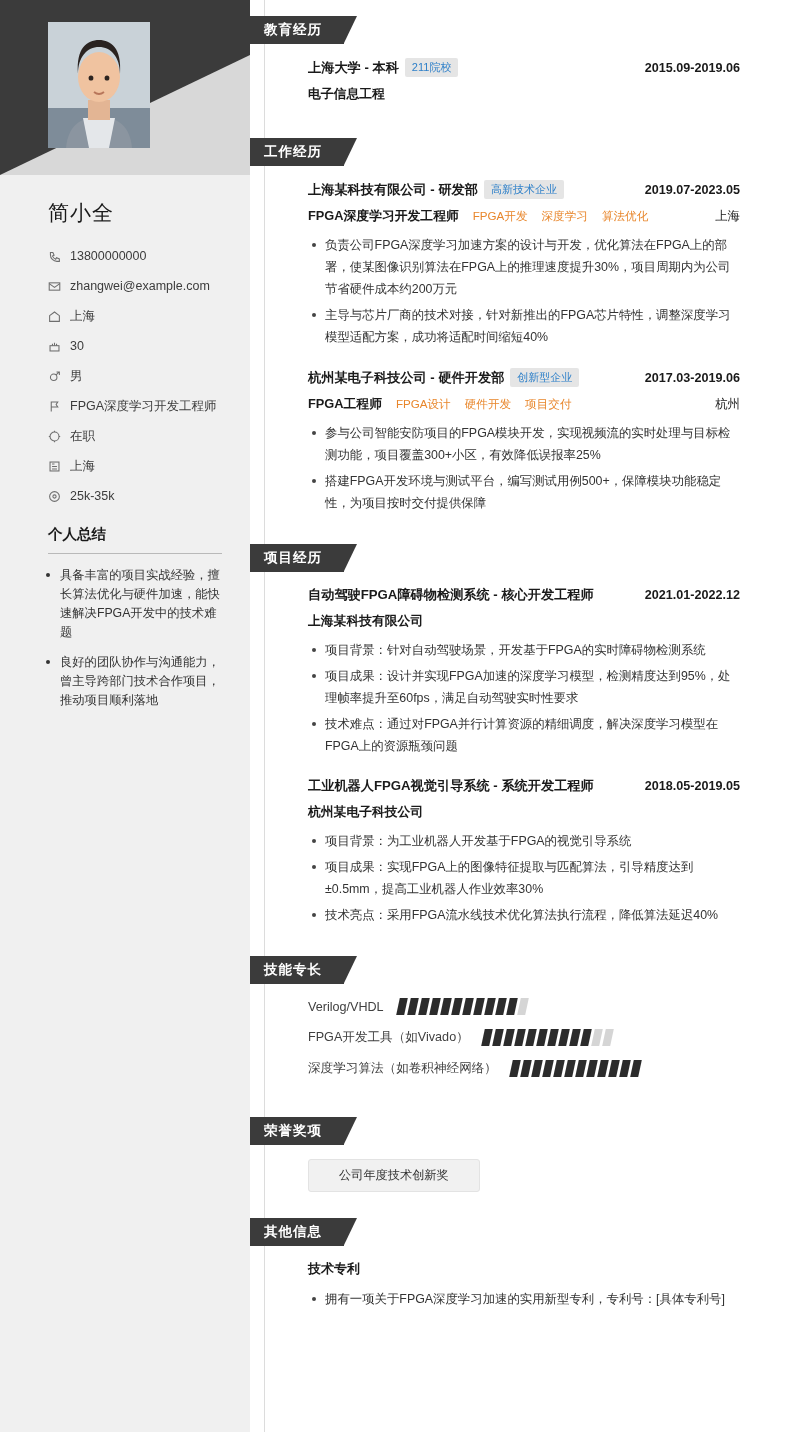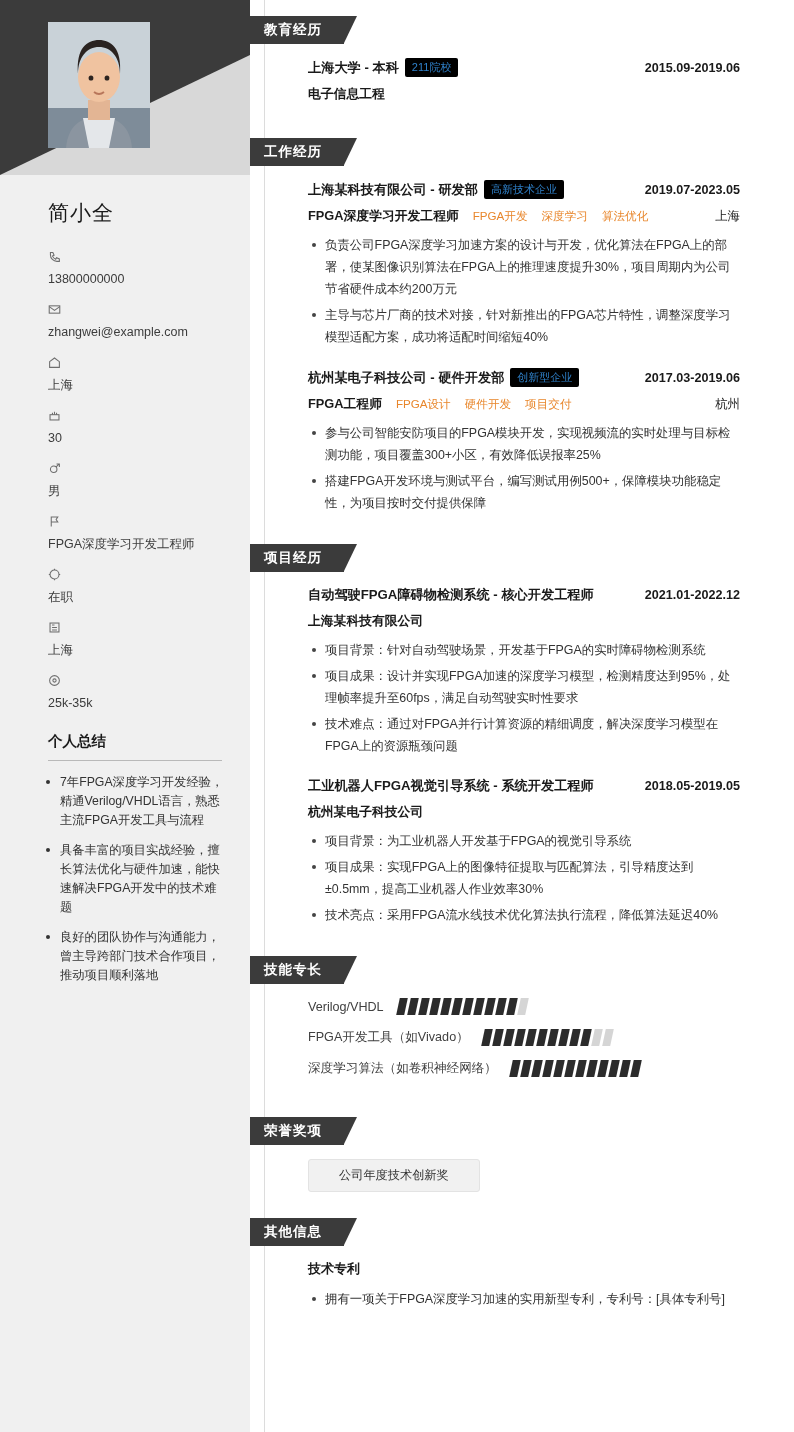--- a/index.html
+++ b/index.html
@@ -61,21 +61,20 @@
     list-style: none;
   }
   .contact-list li {
     display: flex;
     align-items: flex-start;
     gap: 9px;
     font-size: 12.5px;
     color: #3c3c3c;
     margin-bottom: 15px;
     line-height: 15px;
-    flex-direction: column;
   }
   .ico {
     width: 13px; height: 13px;
     flex: 0 0 13px;
     margin-top: 1px;
     color: #6e6e6e;
   }
   .ico svg { display: block; width: 13px; height: 13px; }
   .side-section-title {
     font-size: 14.5px;
@@ -153,21 +152,21 @@
     margin-bottom: 9px;
   }
   .org {
     font-size: 13.2px;
     font-weight: bold;
     color: #1a1a1a;
   }
   .tag-blue {
     font-size: 11px;
     color: #2f80c9;
-    background: #000000;
+    background: #e5e5e5;
     padding: 2px 7px;
     border-radius: 2px;
     white-space: nowrap;
   }
   .date {
     margin-left: auto;
     font-size: 12.6px;
     font-weight: bold;
     color: #1a1a1a;
     white-space: nowrap;
@@ -355,21 +354,20 @@
               <circle cx="8" cy="8" r="2"></circle>
             </svg>
         </span>
         <span>25k-35k</span>
       </li>
     </ul>
 
     <div class="side-section-title">个人总结</div>
     <div class="side-rule"></div>
     <ul class="side-bullets">
-      <li>7年FPGA深度学习开发经验，精通Verilog/VHDL语言，熟悉主流FPGA开发工具与流程</li>
       <li>具备丰富的项目实战经验，擅长算法优化与硬件加速，能快速解决FPGA开发中的技术难题</li>
       <li>良好的团队协作与沟通能力，曾主导跨部门技术合作项目，推动项目顺利落地</li>
     </ul>
   </aside>
 
   <main class="main">
     <div class="timeline"></div>
 
     <section class="sec">
       <div class="sec-head-wrap">

